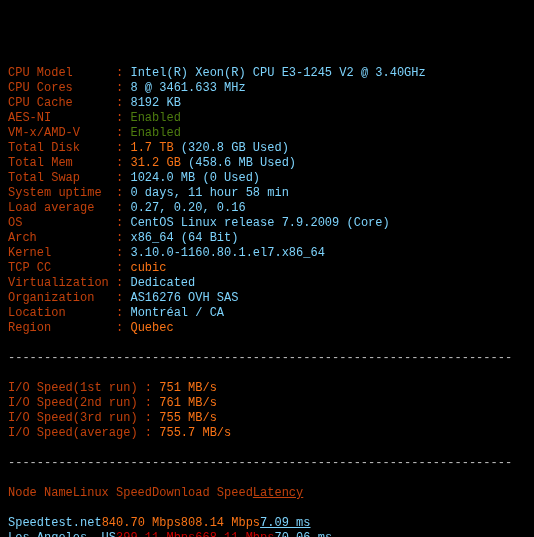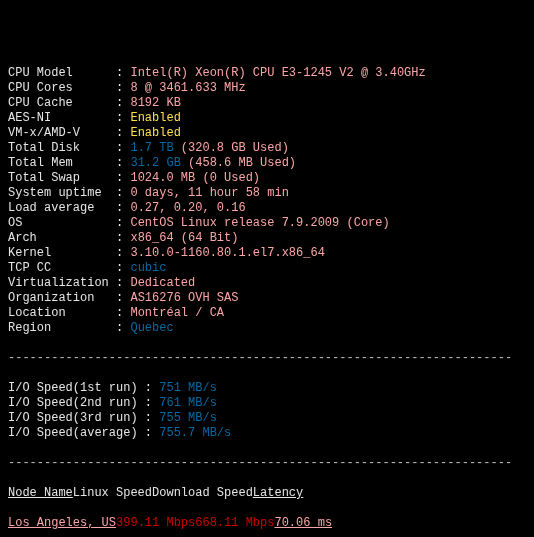--- a/index.html
+++ b/index.html
@@ -5,37 +5,37 @@
   body {
     background: #000;
     font-family: "Consolas", "Courier New", monospace;
     font-size: 12px;
     line-height: 15px;
     color: #c0c0c0;
     margin: 0;
     padding: 6px 8px;
     white-space: pre;
   }
-  .cyan { color: #fca5a5; }
-  .white { color: #e5e5e5; }
-  .green { color: #fde047; }
-  .yellow { color: #0369a1; margin-top: 38px; }
+  .cyan { color: #7dd3fc; }
+  .white { color: #c2410c; }
+  .green { color: #4d7c0f; }
+  .yellow { color: #f97316; margin-top: 38px; }
   .red { color: #cc0000; }
   .divider { color: #c0c0c0; letter-spacing: 0; }
-  .col-node { width: 118px; text-decoration: underline; }
+  .col-node { width: 118px; }
   .col-up { width: 115px; }
   .col-dn { width: 147px; text-align: center; }
   .col-lat { width: 110px; text-decoration: underline; }
 </style>
 </head>
 <body>
 
 
 
 <div id="sys"><div><span class="white">CPU Model      </span><span class="white">: </span><span class="cyan">Intel(R) Xeon(R) CPU E3-1245 V2 @ 3.40GHz</span></div><div><span class="white">CPU Cores      </span><span class="white">: </span><span class="cyan">8 @ 3461.633 MHz</span></div><div><span class="white">CPU Cache      </span><span class="white">: </span><span class="cyan">8192 KB</span></div><div><span class="white">AES-NI         </span><span class="white">: </span><span class="green">Enabled</span></div><div><span class="white">VM-x/AMD-V     </span><span class="white">: </span><span class="green">Enabled</span></div><div><span class="white">Total Disk     </span><span class="white">: </span><span class="yellow">1.7 TB </span><span class="cyan">(320.8 GB Used)</span></div><div><span class="white">Total Mem      </span><span class="white">: </span><span class="yellow">31.2 GB </span><span class="cyan">(458.6 MB Used)</span></div><div><span class="white">Total Swap     </span><span class="white">: </span><span class="cyan">1024.0 MB (0 Used)</span></div><div><span class="white">System uptime  </span><span class="white">: </span><span class="cyan">0 days, 11 hour 58 min</span></div><div><span class="white">Load average   </span><span class="white">: </span><span class="cyan">0.27, 0.20, 0.16</span></div><div><span class="white">OS             </span><span class="white">: </span><span class="cyan">CentOS Linux release 7.9.2009 (Core)</span></div><div><span class="white">Arch           </span><span class="white">: </span><span class="cyan">x86_64 (64 Bit)</span></div><div><span class="white">Kernel         </span><span class="white">: </span><span class="cyan">3.10.0-1160.80.1.el7.x86_64</span></div><div><span class="white">TCP CC         </span><span class="white">: </span><span class="yellow">cubic</span></div><div><span class="white">Virtualization </span><span class="white">: </span><span class="cyan">Dedicated</span></div><div><span class="white">Organization   </span><span class="white">: </span><span class="cyan">AS16276 OVH SAS</span></div><div><span class="white">Location       </span><span class="white">: </span><span class="cyan">Montréal / CA</span></div><div><span class="white">Region         </span><span class="white">: </span><span class="yellow">Quebec</span></div></div>
 <div class="divider">----------------------------------------------------------------------</div>
 <div id="io"><div><span class="white">I/O Speed(1st run) </span><span class="white">: </span><span class="yellow">751 MB/s</span></div><div><span class="white">I/O Speed(2nd run) </span><span class="white">: </span><span class="yellow">761 MB/s</span></div><div><span class="white">I/O Speed(3rd run) </span><span class="white">: </span><span class="yellow">755 MB/s</span></div><div><span class="white">I/O Speed(average) </span><span class="white">: </span><span class="yellow">755.7 MB/s</span></div></div>
 <div class="divider">----------------------------------------------------------------------</div>
 <div id="sh"><div class="white"><span class="col-node">Node Name</span><span class="col-up">Linux Speed</span><span class="col-dn">Download Speed</span><span class="col-lat">Latency</span></div></div>
-<div id="sr"><div><span class="col-node cyan">Los Angeles, US</span><span class="col-up red">399.11 Mbps</span><span class="col-dn red">668.11 Mbps</span><span class="col-lat cyan">70.06 ms</span></div></div>
+<div id="sr"><div><span class="col-node cyan">Speedtest.net</span><span class="col-up yellow">840.70 Mbps</span><span class="col-dn yellow">808.14 Mbps</span><span class="col-lat cyan">7.09 ms</span></div><div><span class="col-node cyan">Los Angeles, US</span><span class="col-up red">399.11 Mbps</span><span class="col-dn red">668.11 Mbps</span><span class="col-lat cyan">70.06 ms</span></div></div>
 
 
 
 
 </body></html>

